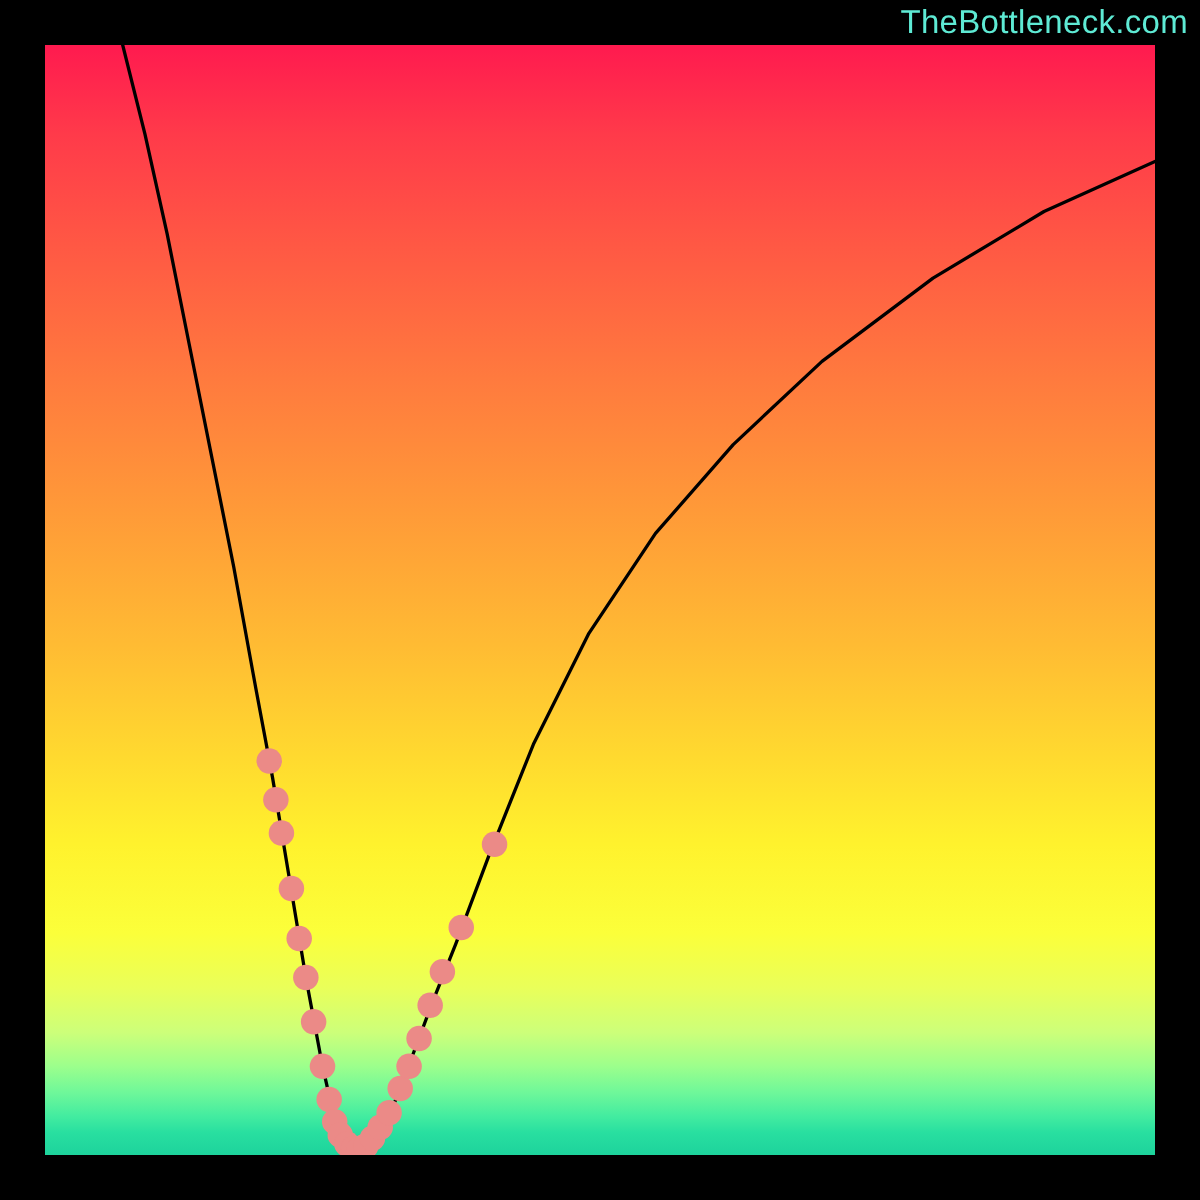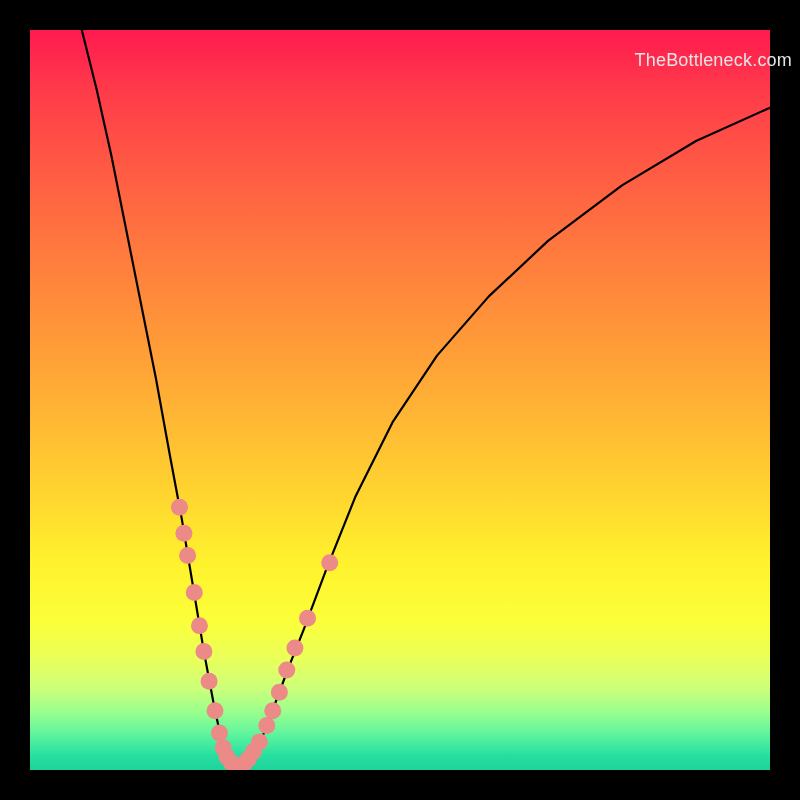--- a/index.html
+++ b/index.html
@@ -47,26 +47,25 @@
       #6cf79a 94.5%,
       #43eca0 96.5%,
       #28dfa0 98%,
       #1dd39c 100%
     );
   }
   .watermark {
     position: absolute;
     top: 2px;
     right: 8px;
-    color: #e5e5e5;
-    font-size: 18px;
+    color: #5eead4;
+    font-size: 22px;
     font-weight: 500;
     letter-spacing: 0.2px;
     user-select: none;
-    margin-top: 48px;
   }
   svg.curve {
     position: absolute;
     inset: 0;
   }
   .curve-path {
     fill: none;
     stroke: #000;
     stroke-width: 2.2;
     stroke-linejoin: round;

